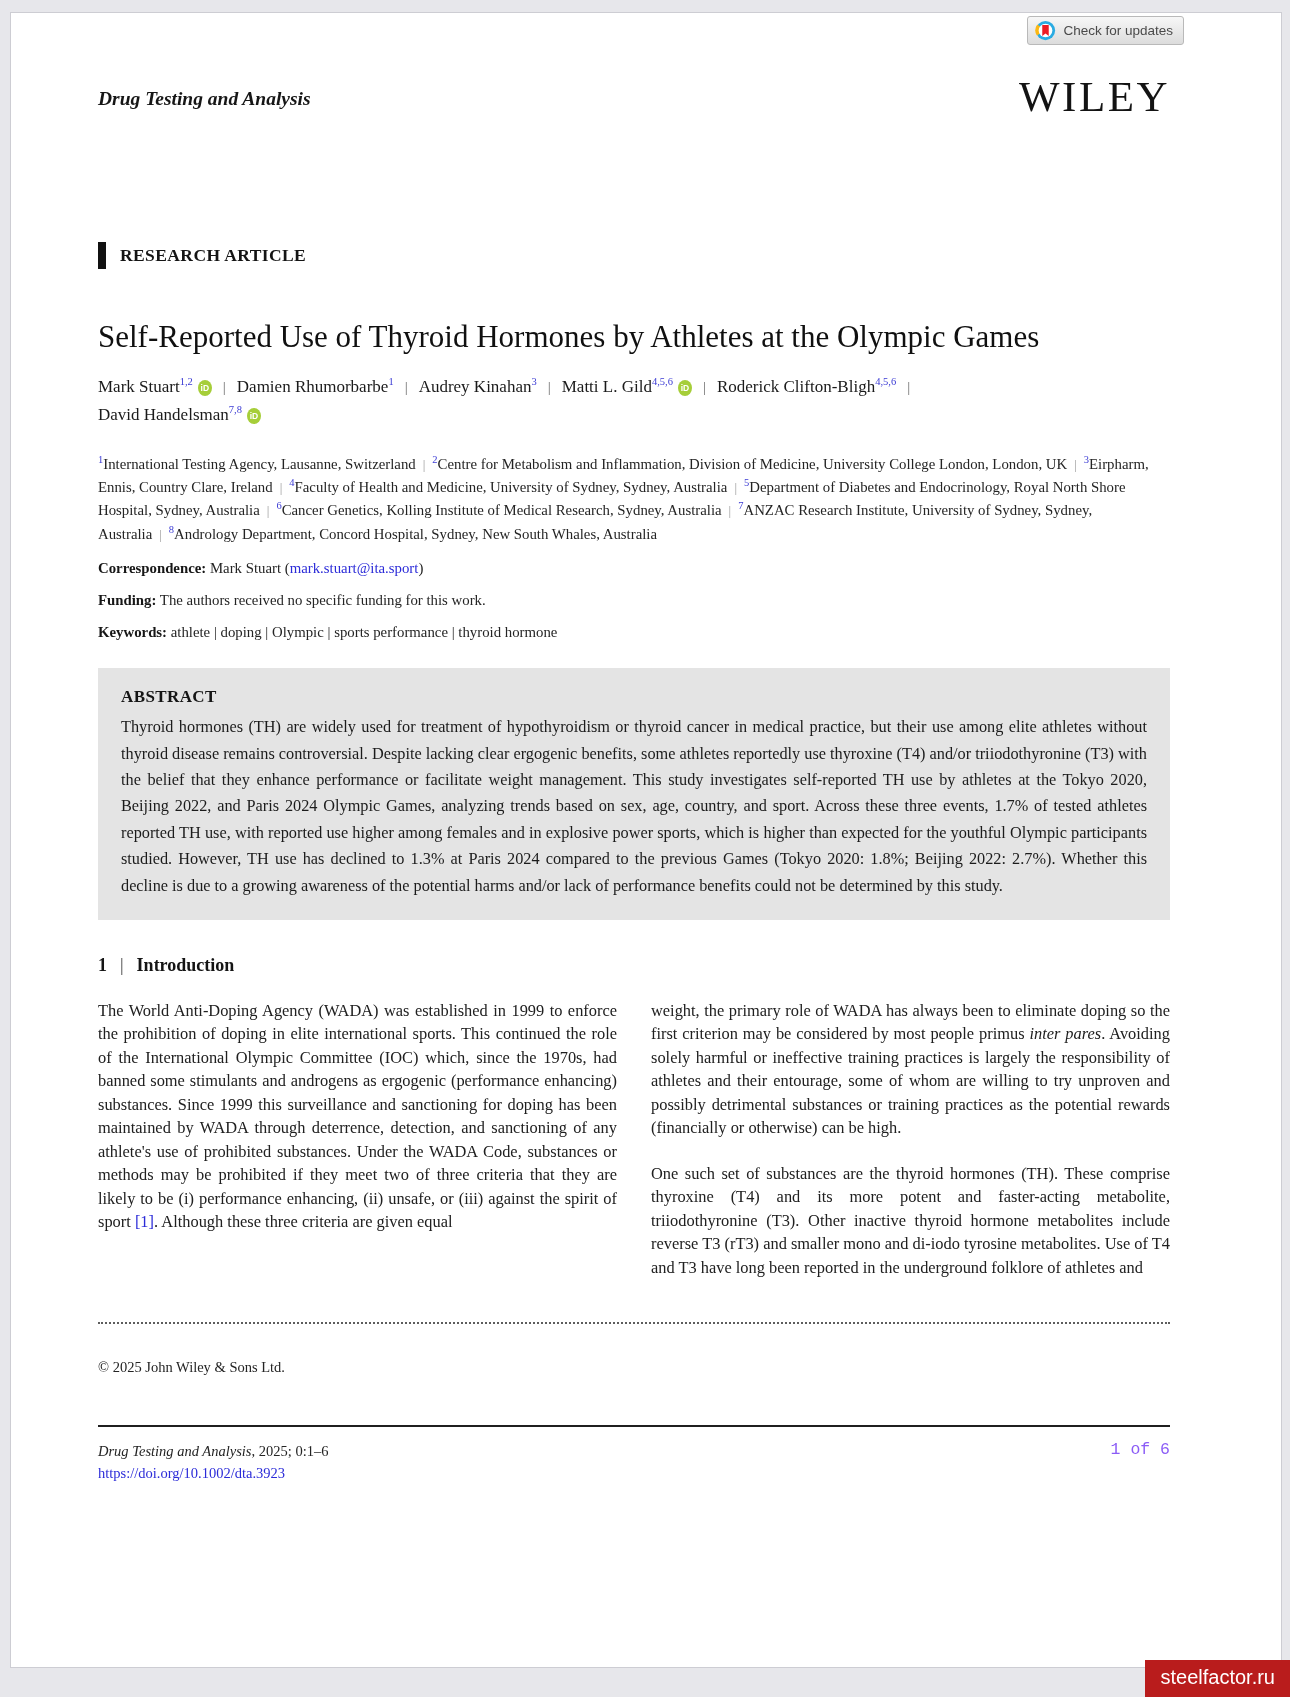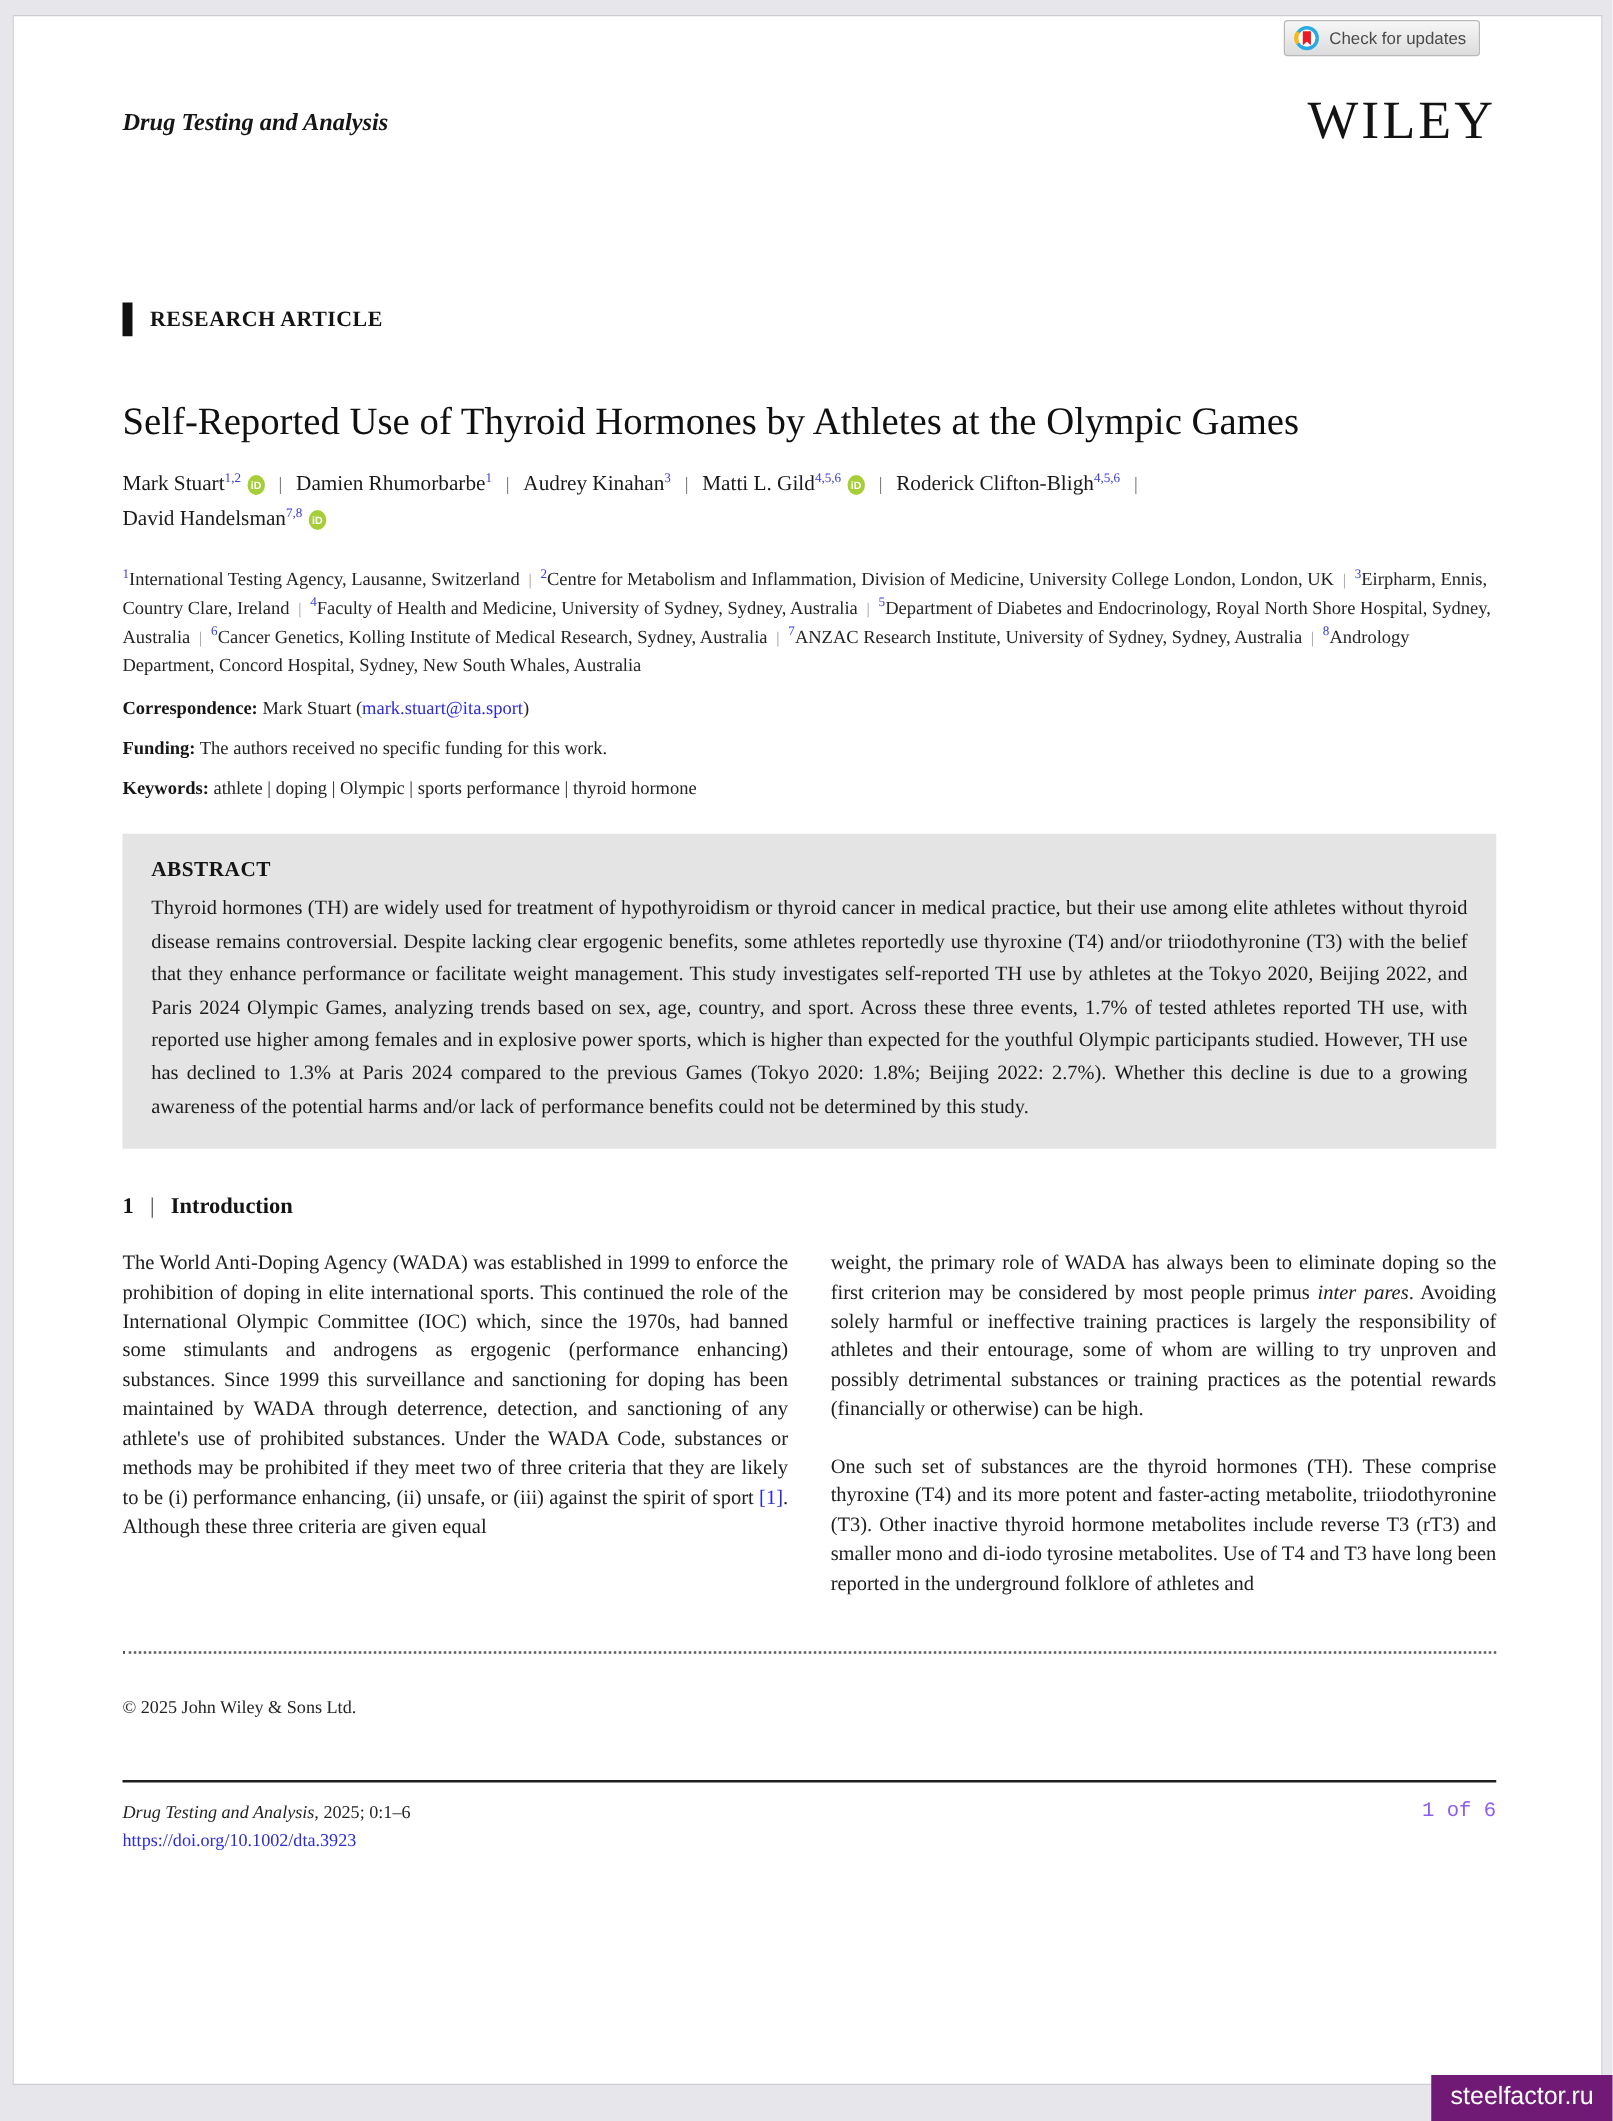--- a/index.html
+++ b/index.html
@@ -1,20 +1,20 @@
 <!DOCTYPE html>
 <html><head>
 <meta charset="utf-8">
 <style>
   * { margin:0; padding:0; box-sizing:border-box; }
   html,body { width:1290px; height:1697px; }
   body { position:relative; background:#e7e7eb; font-family:"Liberation Serif", serif; color:#1d1d1d; }
 
   .page { position:absolute; left:10px; top:12px; width:1272px; height:1656px;
-          background:#fff; border:1px solid #cdcdd3; padding:0 84px 0 87px; overflow:hidden; }
+          background:#fff; border:1px solid #cdcdd3; padding:0 111px 0 87px; overflow:hidden; }
 
   
   .check-updates { position:absolute; top:3px; right:97px; display:flex; align-items:center; gap:7px;
           background:linear-gradient(#f7f7f7,#dcdcdc); border:1px solid #b9b9b9; border-radius:3px;
           padding:3px 10px 3px 7px; cursor:pointer;
           font:13.5px "Liberation Sans", sans-serif; color:#4a4a4a; }
 
   
   .page-header { display:flex; justify-content:space-between; align-items:flex-end; margin-top:62px; }
   .journal-name { font-size:19.5px; font-weight:bold; font-style:italic; color:#161616; padding-bottom:8px; }
@@ -56,21 +56,21 @@
   .col p + p { margin-top:22px; }
 
   .dotted-sep { margin-top:43px; border-top:2px dotted #5d5d5d; }
   .copyright { margin-top:35px; font-size:14.5px; color:#242424; }
   .solid-sep { margin-top:49px; border-top:2px solid #1f1f1f; }
 
   .bottom-row { display:flex; justify-content:space-between; align-items:flex-start; margin-top:13px; }
   .cite-block { font-size:14.5px; line-height:1.55; color:#242424; }
   .page-info { font-size:16.5px; color:#8b5cf6;font-family:Liberation Mono, monospace; }
 
-  .watermark { position:absolute; right:0; bottom:0; background:#701a75; color:#fff;
+  .watermark { position:absolute; right:0; bottom:0; background:#b91c1c; color:#fff;
                font:20px "Liberation Sans", sans-serif; padding:6px 15px 8px; }
 </style>
 </head>
 <body>
 
 <div class="page">
 
   <button class="check-updates">
     <svg width="21" height="21" viewBox="0 0 24 24">
       <circle cx="12" cy="12" r="11" fill="#29abe2"></circle>

